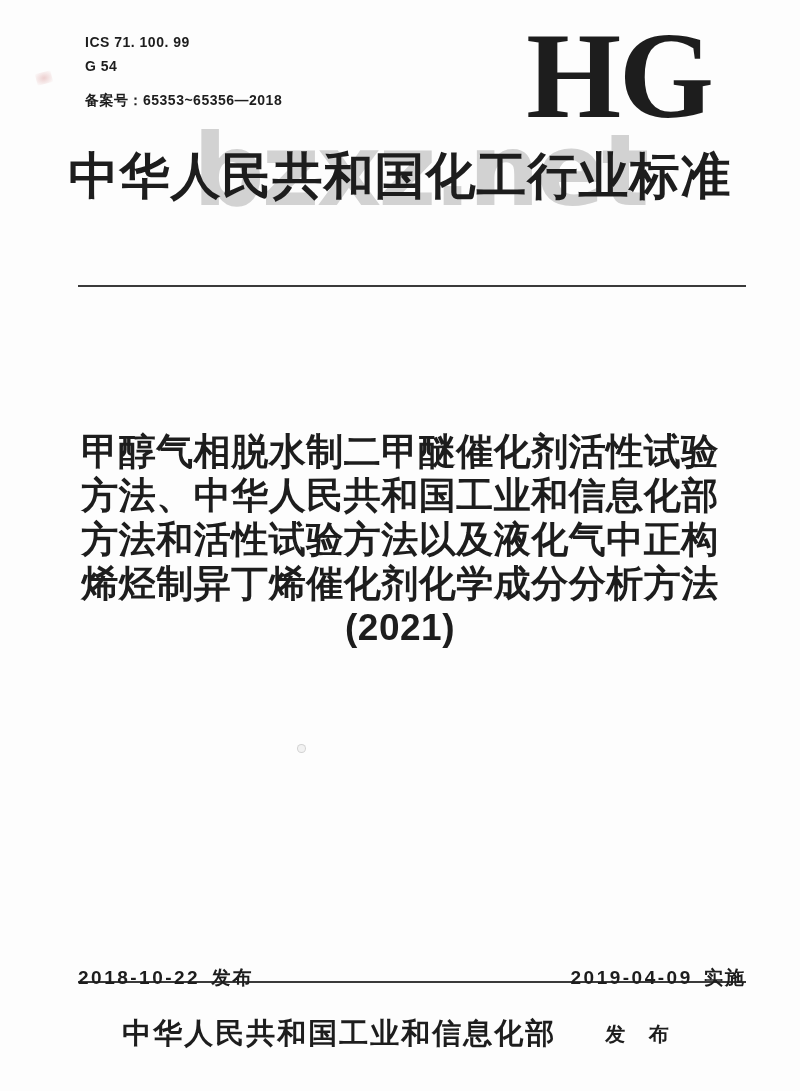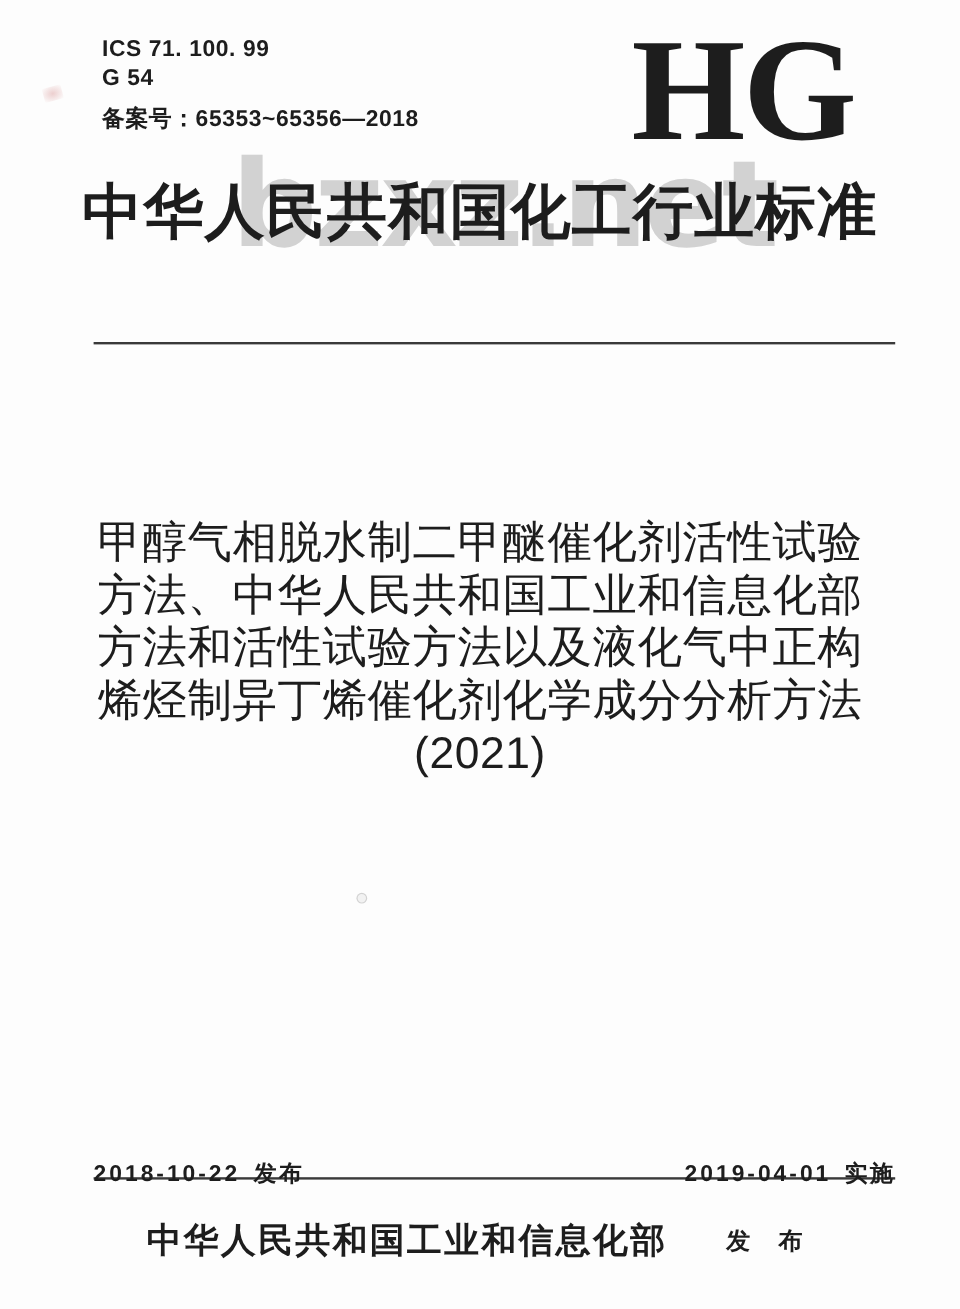--- a/index.html
+++ b/index.html
@@ -34,21 +34,21 @@
     font-family: "DejaVu Sans", "Liberation Sans", sans-serif;
     z-index: 0;
     user-select: none;
   }
   
   .meta-block {
     position: absolute;
     left: 85px;
     top: 30px;
     z-index: 1;
-    font-size: 19px;
+    font-size: 14px;
     font-weight: bold;
     line-height: 24px;
     letter-spacing: 0.5px;
   }
   .meta-block .record { margin-top: 10px; }
   .hg-logo {
     position: absolute;
     top: 16px;
     right: 88px;
     z-index: 1;
@@ -89,21 +89,21 @@
     background: var(--rule);
   }
   
   .doc-title {
     position: absolute;
     left: 0;
     top: 430px;
     width: 100%;
     z-index: 1;
     text-align: center;
-    font-weight: normal;
+    font-weight: bold;
     font-size: 37px;
     line-height: 44px;
     letter-spacing: 0.5px;
   }
   
   .date-row {
     position: absolute;
     left: 78px;
     top: 951px;
     width: 668px;
@@ -203,21 +203,21 @@
   </div>
 
   <div class="artifact-dot"></div>
 
   <div class="date-row">
     <div>
       <span class="digits">2018-10-22</span>
       <span class="cjk">发布</span>
     </div>
     <div>
-      <span class="digits">2019-04-01</span>
+      <span class="digits">2019-04-09</span>
       <span class="cjk">实施</span>
     </div>
   </div>
 
   <div class="rule-bottom"></div>
 
   <div class="footer">
     <span class="publisher">中华人民共和国工业和信息化部</span>
     <span class="publish-label">发 布</span>
   </div>

